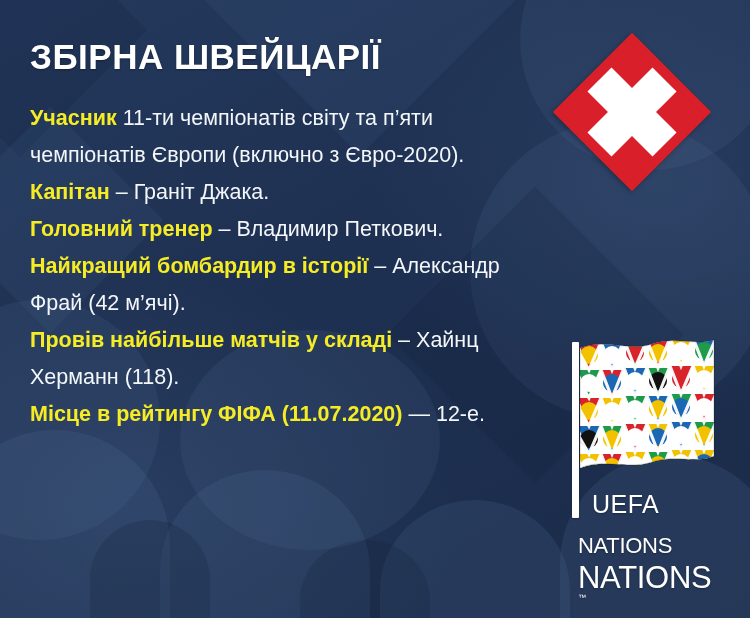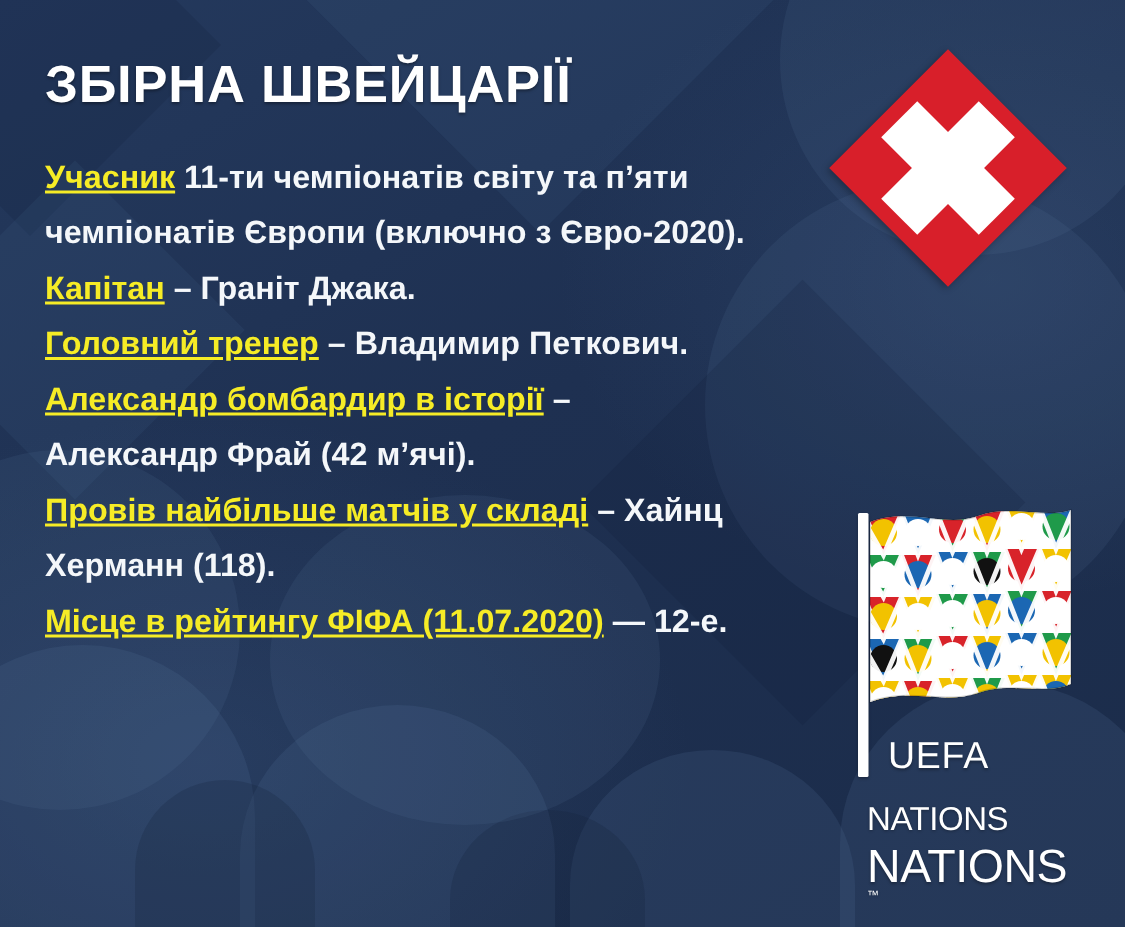--- a/index.html
+++ b/index.html
@@ -81,25 +81,23 @@
     font-size: 21.5px;
     line-height: 37px;
   }
   .fact {
     margin: 0;
     padding: 0;
   }
   .hl {
     color: #f6ec26;
     font-weight: bold;
-    text-decoration: underline;
   }
   .rest {
     color: #f4f7fa;
-    font-weight: bold;
   }
 
   
   .swiss-wrap {
     position: absolute;
     left: 553px;
     top: 33px;
     width: 158px;
     height: 158px;
   }
@@ -218,21 +216,21 @@
     <div class="diag" style="left:-30px; top:140px; width:160px; height:160px;"></div>
   </div>
 
   <div class="content">
     <div class="page-title">ЗБІРНА ШВЕЙЦАРІЇ</div>
 
     <div class="facts">
       <p class="fact"><span class="hl">Учасник</span><span class="rest"> 11-ти чемпіонатів світу та п’яти чемпіонатів Європи (включно з Євро-2020).</span></p>
       <p class="fact"><span class="hl">Капітан</span><span class="rest"> – Граніт Джака.</span></p>
       <p class="fact"><span class="hl">Головний тренер</span><span class="rest"> – Владимир Петкович.</span></p>
-      <p class="fact"><span class="hl">Александр бомбардир в історії</span><span class="rest"> – Александр Фрай (42 м’ячі).</span></p>
+      <p class="fact"><span class="hl">Найкращий бомбардир в історії</span><span class="rest"> – Александр Фрай (42 м’ячі).</span></p>
       <p class="fact"><span class="hl">Провів найбільше матчів у складі</span><span class="rest"> – Хайнц Херманн (118).</span></p>
       <p class="fact"><span class="hl">Місце в рейтингу ФІФА (11.07.2020)</span><span class="rest"> — 12-е.</span></p>
     </div>
   </div>
 
   <div class="swiss-wrap">
     <div class="swiss-rot">
       <div class="swiss-cross-v"></div>
       <div class="swiss-cross-h"></div>
     </div>

